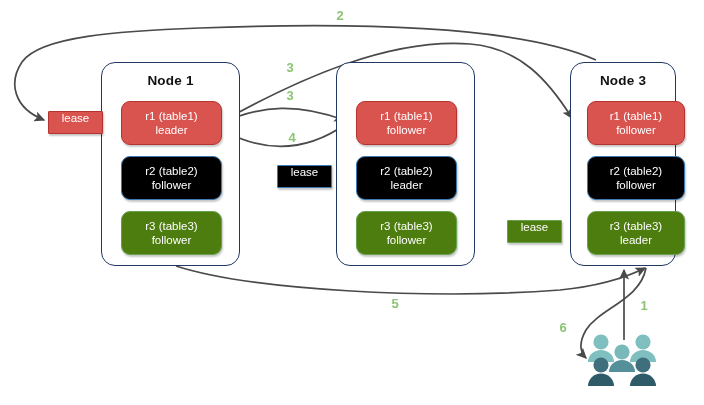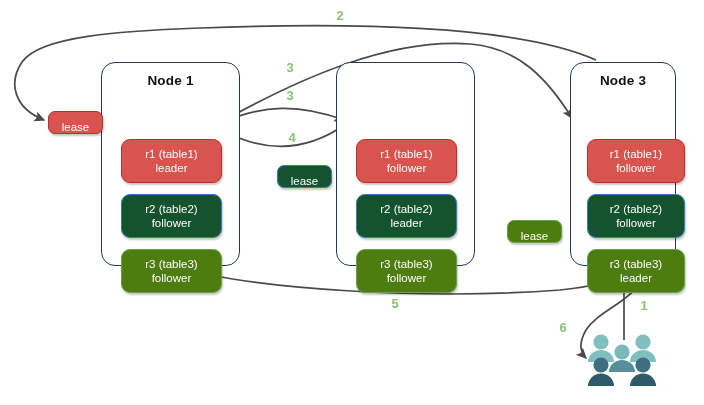--- a/index.html
+++ b/index.html
@@ -49,33 +49,32 @@
     border-radius: 9px;
     display: flex;
     flex-direction: column;
     align-items: center;
     justify-content: center;
     color: #ffffff;
     font-size: 11.5px;
     line-height: 14.5px;
     text-align: center;
     box-shadow: 1px 2px 2px rgba(0,0,0,0.22);
-    margin-top: 38px;
   }
   .replica .r-line { display: block; }
   .rep-red   { background: #d9534f; border: 1.4px solid #b5332e; }
-  .rep-blue  { background: #14532d; border: 1.4px solid #3b7cb5; }
+  .rep-blue  { background: #000000; border: 1.4px solid #3b7cb5; }
   .rep-green { background: #4d7c0f; border: 1.4px solid #68a24f; }
 
   .lease {
     position: absolute;
     box-sizing: border-box;
-    border-radius: 7px;
+    border-radius: 1px;
     display: flex;
-    align-items: flex-end;
+    align-items: flex-start;
     justify-content: center;
     color: #ffffff;
     font-size: 11.5px;
     box-shadow: 1px 2px 2px rgba(0,0,0,0.22);
   }
   .step-label {
     position: absolute;
     color: #8cc474;
     font-size: 13px;
     font-weight: bold;

